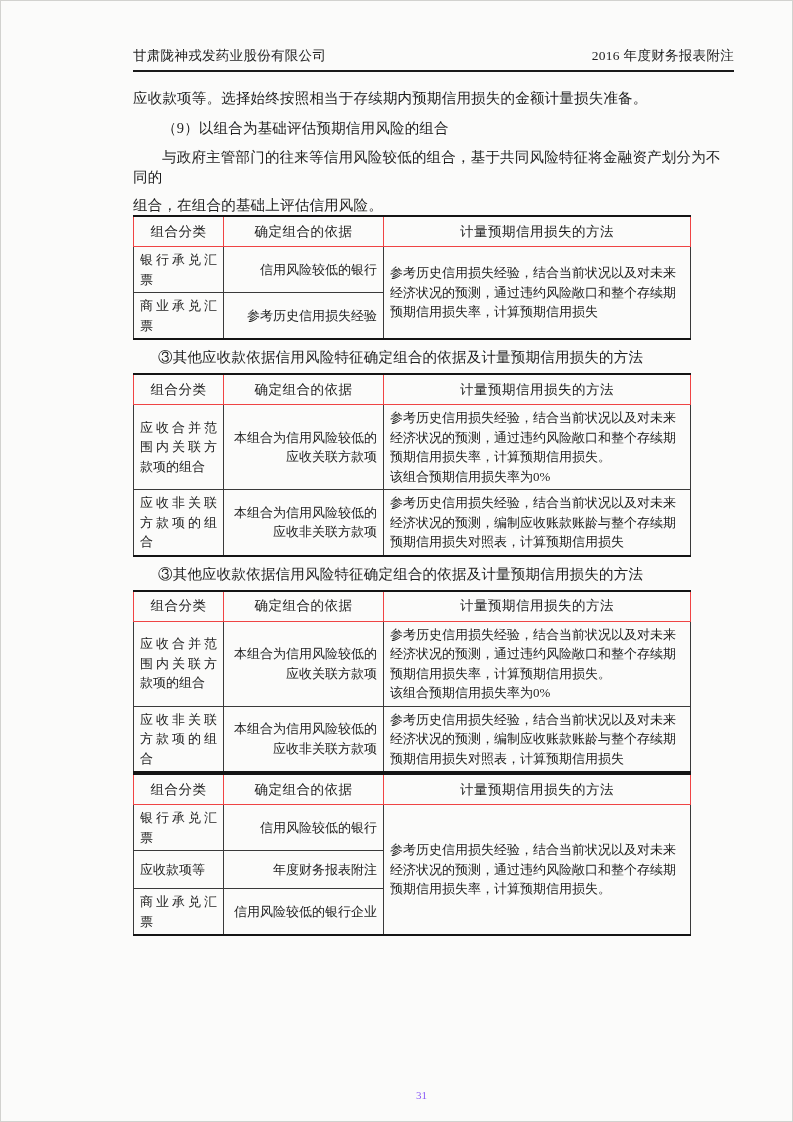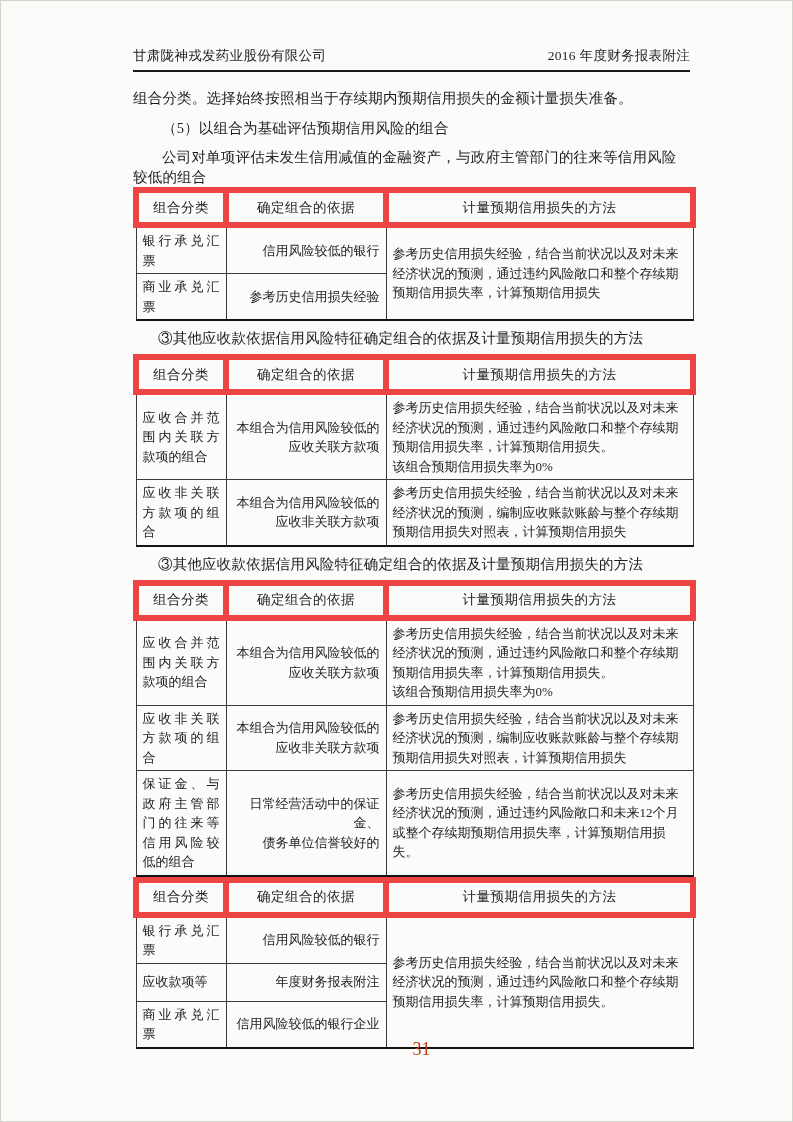--- a/index.html
+++ b/index.html
@@ -6,70 +6,71 @@
   body{
     width:793px;height:1122px;
     box-sizing:border-box;
     background:#fbfbfa;
     border:1px solid #d2d2cf;
     font-family:"Liberation Serif","DejaVu Serif",serif;
     color:#1d1d1d;
     position:relative;
     overflow:hidden;
   }
-  .sheet{padding:46px 102px 0 132px;}
+  .sheet{padding:46px 58px 0 132px;}
   .doc-header{
     display:flex;justify-content:space-between;align-items:flex-end;
     font-size:13.5px;letter-spacing:.3px;
     padding-bottom:5px;border-bottom:2px solid #1a1a1a;
   }
   .para{font-size:14.5px;line-height:20px;margin:0;letter-spacing:.2px;}
   .p1{margin-top:16px;}
   .p-indent{text-indent:29px;}
   .p2{margin-top:10px;}
   .p3a{margin-top:9px;}
   .p3b{margin-top:8px;}
   .caption{font-size:14.5px;line-height:20px;margin:7px 0 6px;text-indent:25px;letter-spacing:.2px;}
   table.grid{
     width:557px;border-collapse:collapse;table-layout:fixed;
     font-size:13px;
     border-top:2.5px solid #141414;border-bottom:2.5px solid #141414;
   }
   .grid th{
     font-weight:normal;font-size:13.5px;text-align:center;
-    border:6px solid #ef4444;height:29px;padding:0 2px;letter-spacing:.5px;
+    border:1px solid #ef4444;height:29px;padding:0 2px;letter-spacing:.5px;
   }
   .grid td{
     border:1px solid #3a3a3a;vertical-align:middle;
     padding:3px 6px;line-height:19.5px;
   }
   .cell-cat{text-align:justify;padding:3px 5px;line-height:20px;}
   .cell-basis{white-space:pre-line;text-align:right;}
   .cell-method{white-space:pre-line;}
   .t-simple td{height:33px;}
   .t-compact td{height:31px;}
   .footer-page{
-    position:absolute;left:0;right:0;top:1038px;
-    text-align:center;font-size:18px;color:#c2410c;
+    position:absolute;left:0;right:0;top:1088px;
+    text-align:center;font-size:11px;color:#8b5cf6;
   }
   .footer-page span{margin-left:50px;}
 </style>
 </head>
 <body>
 
 <div class="sheet">
 
   <div class="doc-header">
     <span>甘肃陇神戎发药业股份有限公司</span>
     <span>2016 年度财务报表附注</span>
   </div>
 
-  <p class="para p1">组合分类。选择始终按照相当于存续期内预期信用损失的金额计量损失准备。</p>
-  <p class="para p2 p-indent">（5）以组合为基础评估预期信用风险的组合</p>
-  <p class="para p3a p-indent">公司对单项评估未发生信用减值的金融资产，与政府主管部门的往来等信用风险较低的组合</p>
+  <p class="para p1">应收款项等。选择始终按照相当于存续期内预期信用损失的金额计量损失准备。</p>
+  <p class="para p2 p-indent">（9）以组合为基础评估预期信用风险的组合</p>
+  <p class="para p3a p-indent">与政府主管部门的往来等信用风险较低的组合，基于共同风险特征将金融资产划分为不同的</p>
+  <p class="para p3b">组合，在组合的基础上评估信用风险。</p>
 
 
   <table class="grid t-simple">
     <colgroup>
         <col style="width:90px">
         <col style="width:160px">
         <col style="width:307px">
       </colgroup>
     <tbody>
         <tr>
@@ -149,29 +150,20 @@
 该组合预期信用损失率为0%</td>
     </tr>
     <tr>
       <td class="cell-cat">应收非关联方款项的组合</td>
       <td class="cell-basis">本组合为信用风险较低的
 应收非关联方款项</td>
       <td class="cell-method">参考历史信用损失经验，结合当前状况以及对未来
 经济状况的预测，编制应收账款账龄与整个存续期
 预期信用损失对照表，计算预期信用损失</td>
     </tr>
-    <tr>
-      <td class="cell-cat">保证金、与政府主管部门的往来等信用风险较低的组合</td>
-      <td class="cell-basis">日常经营活动中的保证金、
-债务单位信誉较好的</td>
-      <td class="cell-method">参考历史信用损失经验，结合当前状况以及对未来
-经济状况的预测，通过违约风险敞口和未来12个月
-或整个存续期预期信用损失率，计算预期信用损
-失。</td>
-    </tr>
   </tbody>
     </table>
 
 
   <table class="grid t-compact">
     <colgroup>
         <col style="width:90px">
         <col style="width:160px">
         <col style="width:307px">
       </colgroup>

